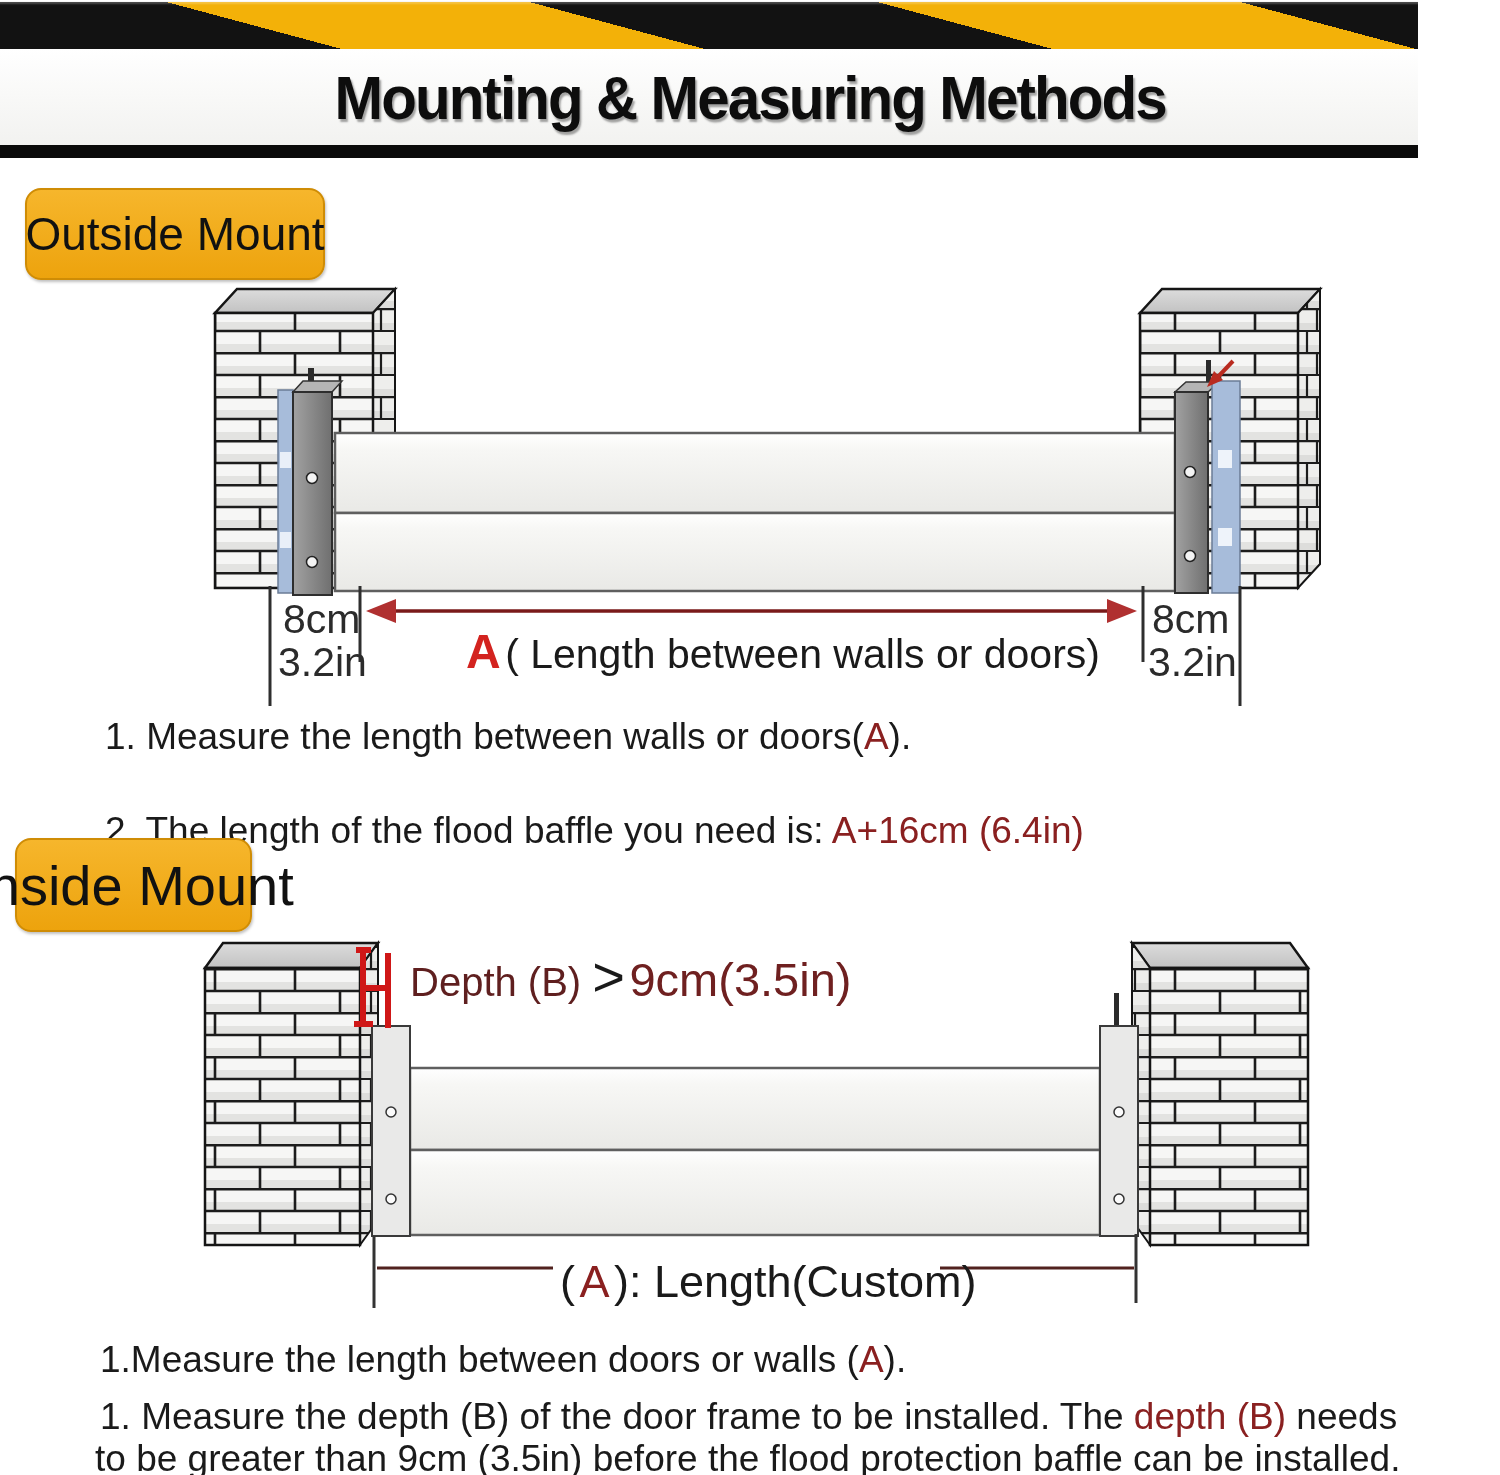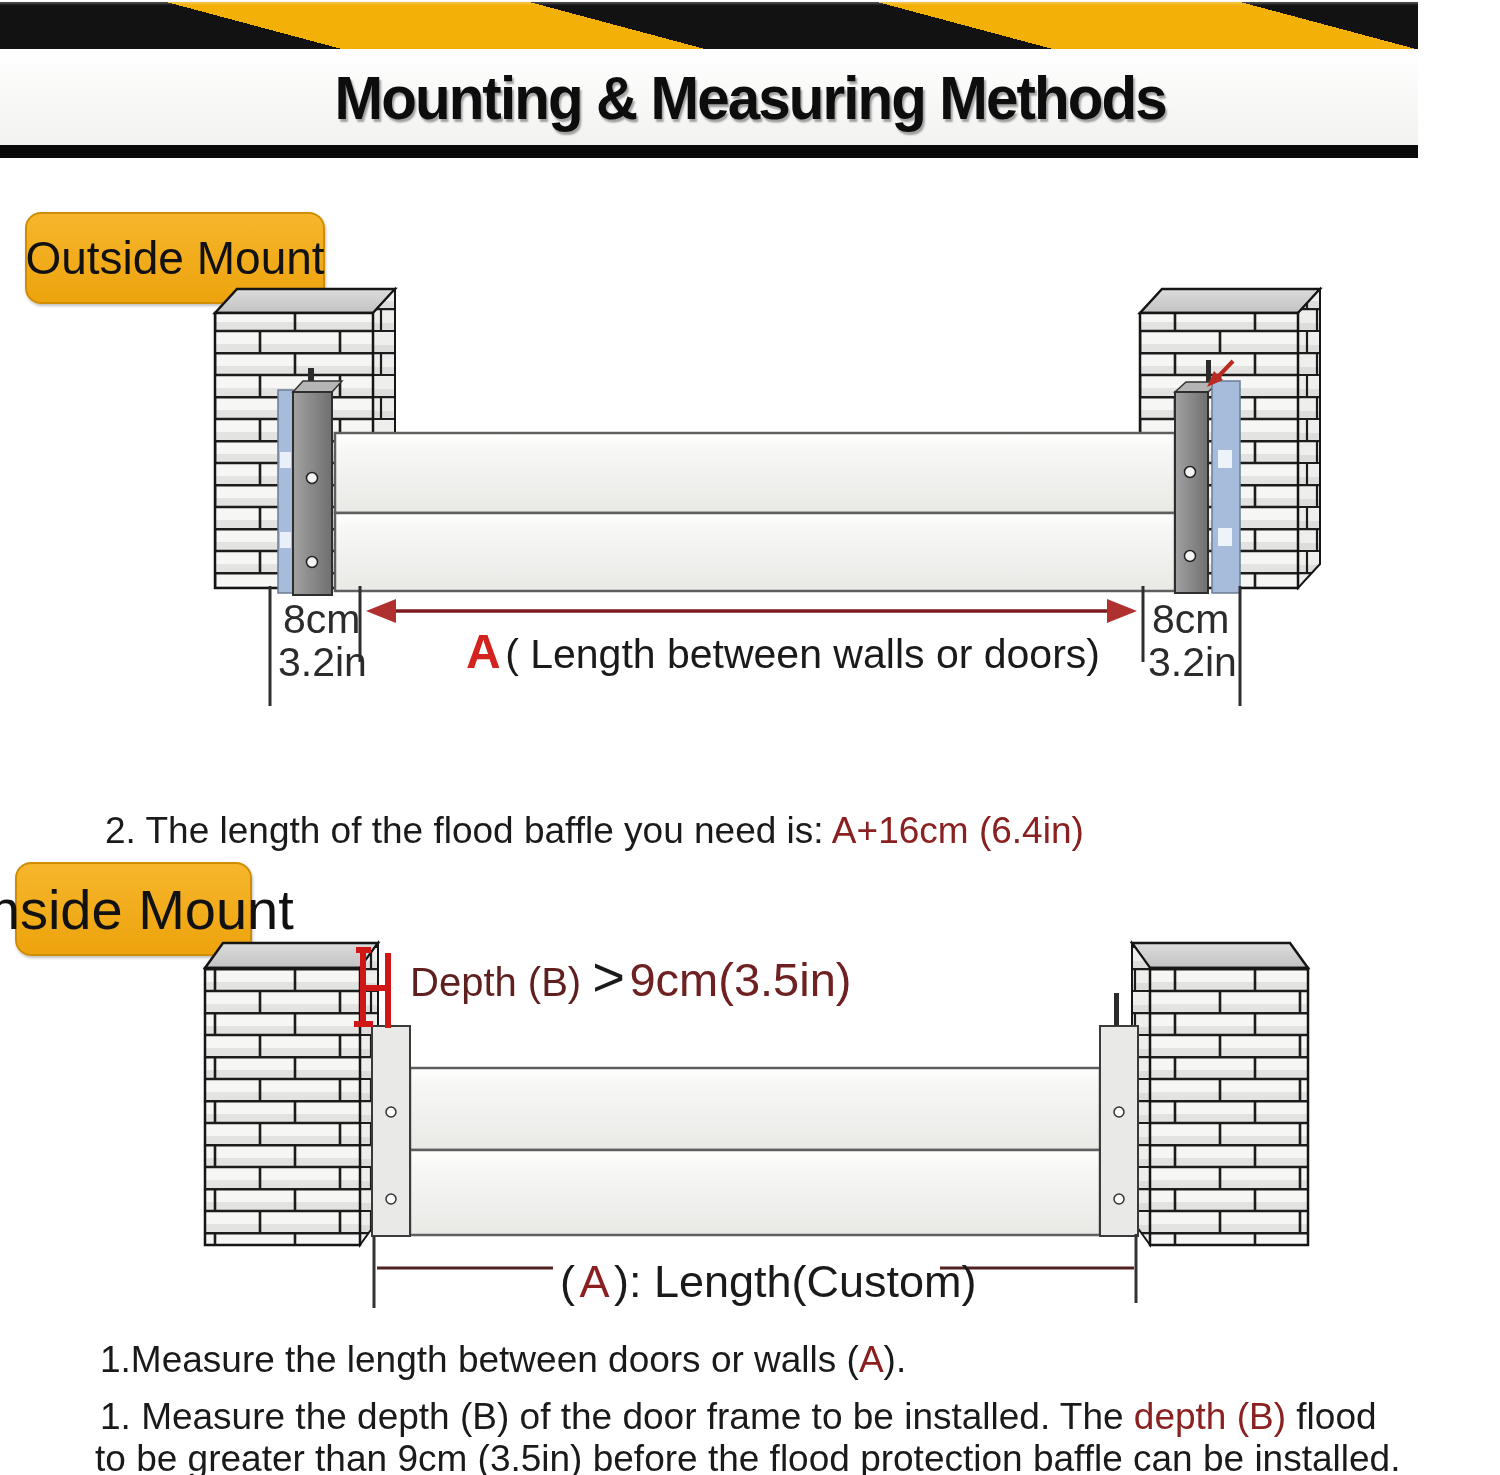--- a/index.html
+++ b/index.html
@@ -24,21 +24,21 @@
     text-shadow:2px 3px 2px rgba(0,0,0,.35);
     white-space:nowrap;
   }
   .black-bar{position:absolute;left:0;top:145px;width:1500px;height:13px;background:#0a0a0a;}
   
   .badge{
     position:absolute;display:flex;align-items:center;justify-content:center;
     background:linear-gradient(#f6b62c,#eda30d);
     border:2px solid #cf8c05;border-radius:16px;
     box-shadow:1px 2px 3px rgba(0,0,0,.25);
-    color:#111;font-weight:normal;white-space:nowrap;margin-top:24px;
+    color:#111;font-weight:normal;white-space:nowrap;
   }
   .badge-outside{left:25px;top:188px;width:296px;height:88px;font-size:46px;}
   .badge-inside{left:15px;top:838px;width:233px;height:90px;font-size:56px;}
   
   .diagram{position:absolute;left:0;}
   .diagram-outside{top:270px;width:1500px;height:440px;}
   .diagram-inside{top:920px;width:1500px;height:410px;}
   
   .step{position:absolute;font-size:37px;color:#1a1a1a;white-space:nowrap;}
   .step .accent-red{color:#8a2020;}
@@ -153,20 +153,23 @@
     <text x="283" y="633" font-size="41" fill="#2b2b2b">8cm</text>
     <text x="278" y="676" font-size="41" fill="#2b2b2b">3.2in</text>
     <text x="1152" y="633" font-size="41" fill="#2b2b2b">8cm</text>
     <text x="1148" y="676" font-size="41" fill="#2b2b2b">3.2in</text>
     <text>
       <tspan x="466" y="668" font-size="48" font-weight="bold" fill="#d3231f">A</tspan>
       <tspan font-size="41" fill="#1a1a1a">( Length between walls or doors)</tspan>
     </text>
   </svg>
 
+  <div class="step step-o1">
+    <span>1. Measure the length between walls or doors(</span><span class="accent-red">A</span><span>).</span>
+  </div>
   <div class="step step-o2">
     <span>2. The length of the flood baffle you need is: </span><span class="accent-red">A+16cm (6.4in)</span>
   </div>
 
   <div class="badge badge-inside">
     <span>Inside Mount</span>
   </div>
 
   <svg class="diagram diagram-inside" viewBox="0 920 1500 410">
     <defs>
@@ -249,19 +252,19 @@
       <tspan x="560" y="1297" font-size="45" fill="#1a1a1a">(</tspan>
       <tspan font-size="45" fill="#8a2020">A</tspan>
       <tspan font-size="45" fill="#1a1a1a">): Length(Custom)</tspan>
     </text>
   </svg>
 
   <div class="step step-i1">
     <span>1.Measure the length between doors or walls (</span><span class="accent-red">A</span><span>).</span>
   </div>
   <div class="step step-i2a">
-    <span>1. Measure the depth (B) of the door frame to be installed. The </span><span class="accent-red">depth (B)</span><span> flood</span>
+    <span>1. Measure the depth (B) of the door frame to be installed. The </span><span class="accent-red">depth (B)</span><span> needs</span>
   </div>
   <div class="step step-i2b">
     <span>to be greater than 9cm (3.5in) before the flood protection baffle can be installed.</span>
   </div>
 
 </div>
 
 </body></html>

